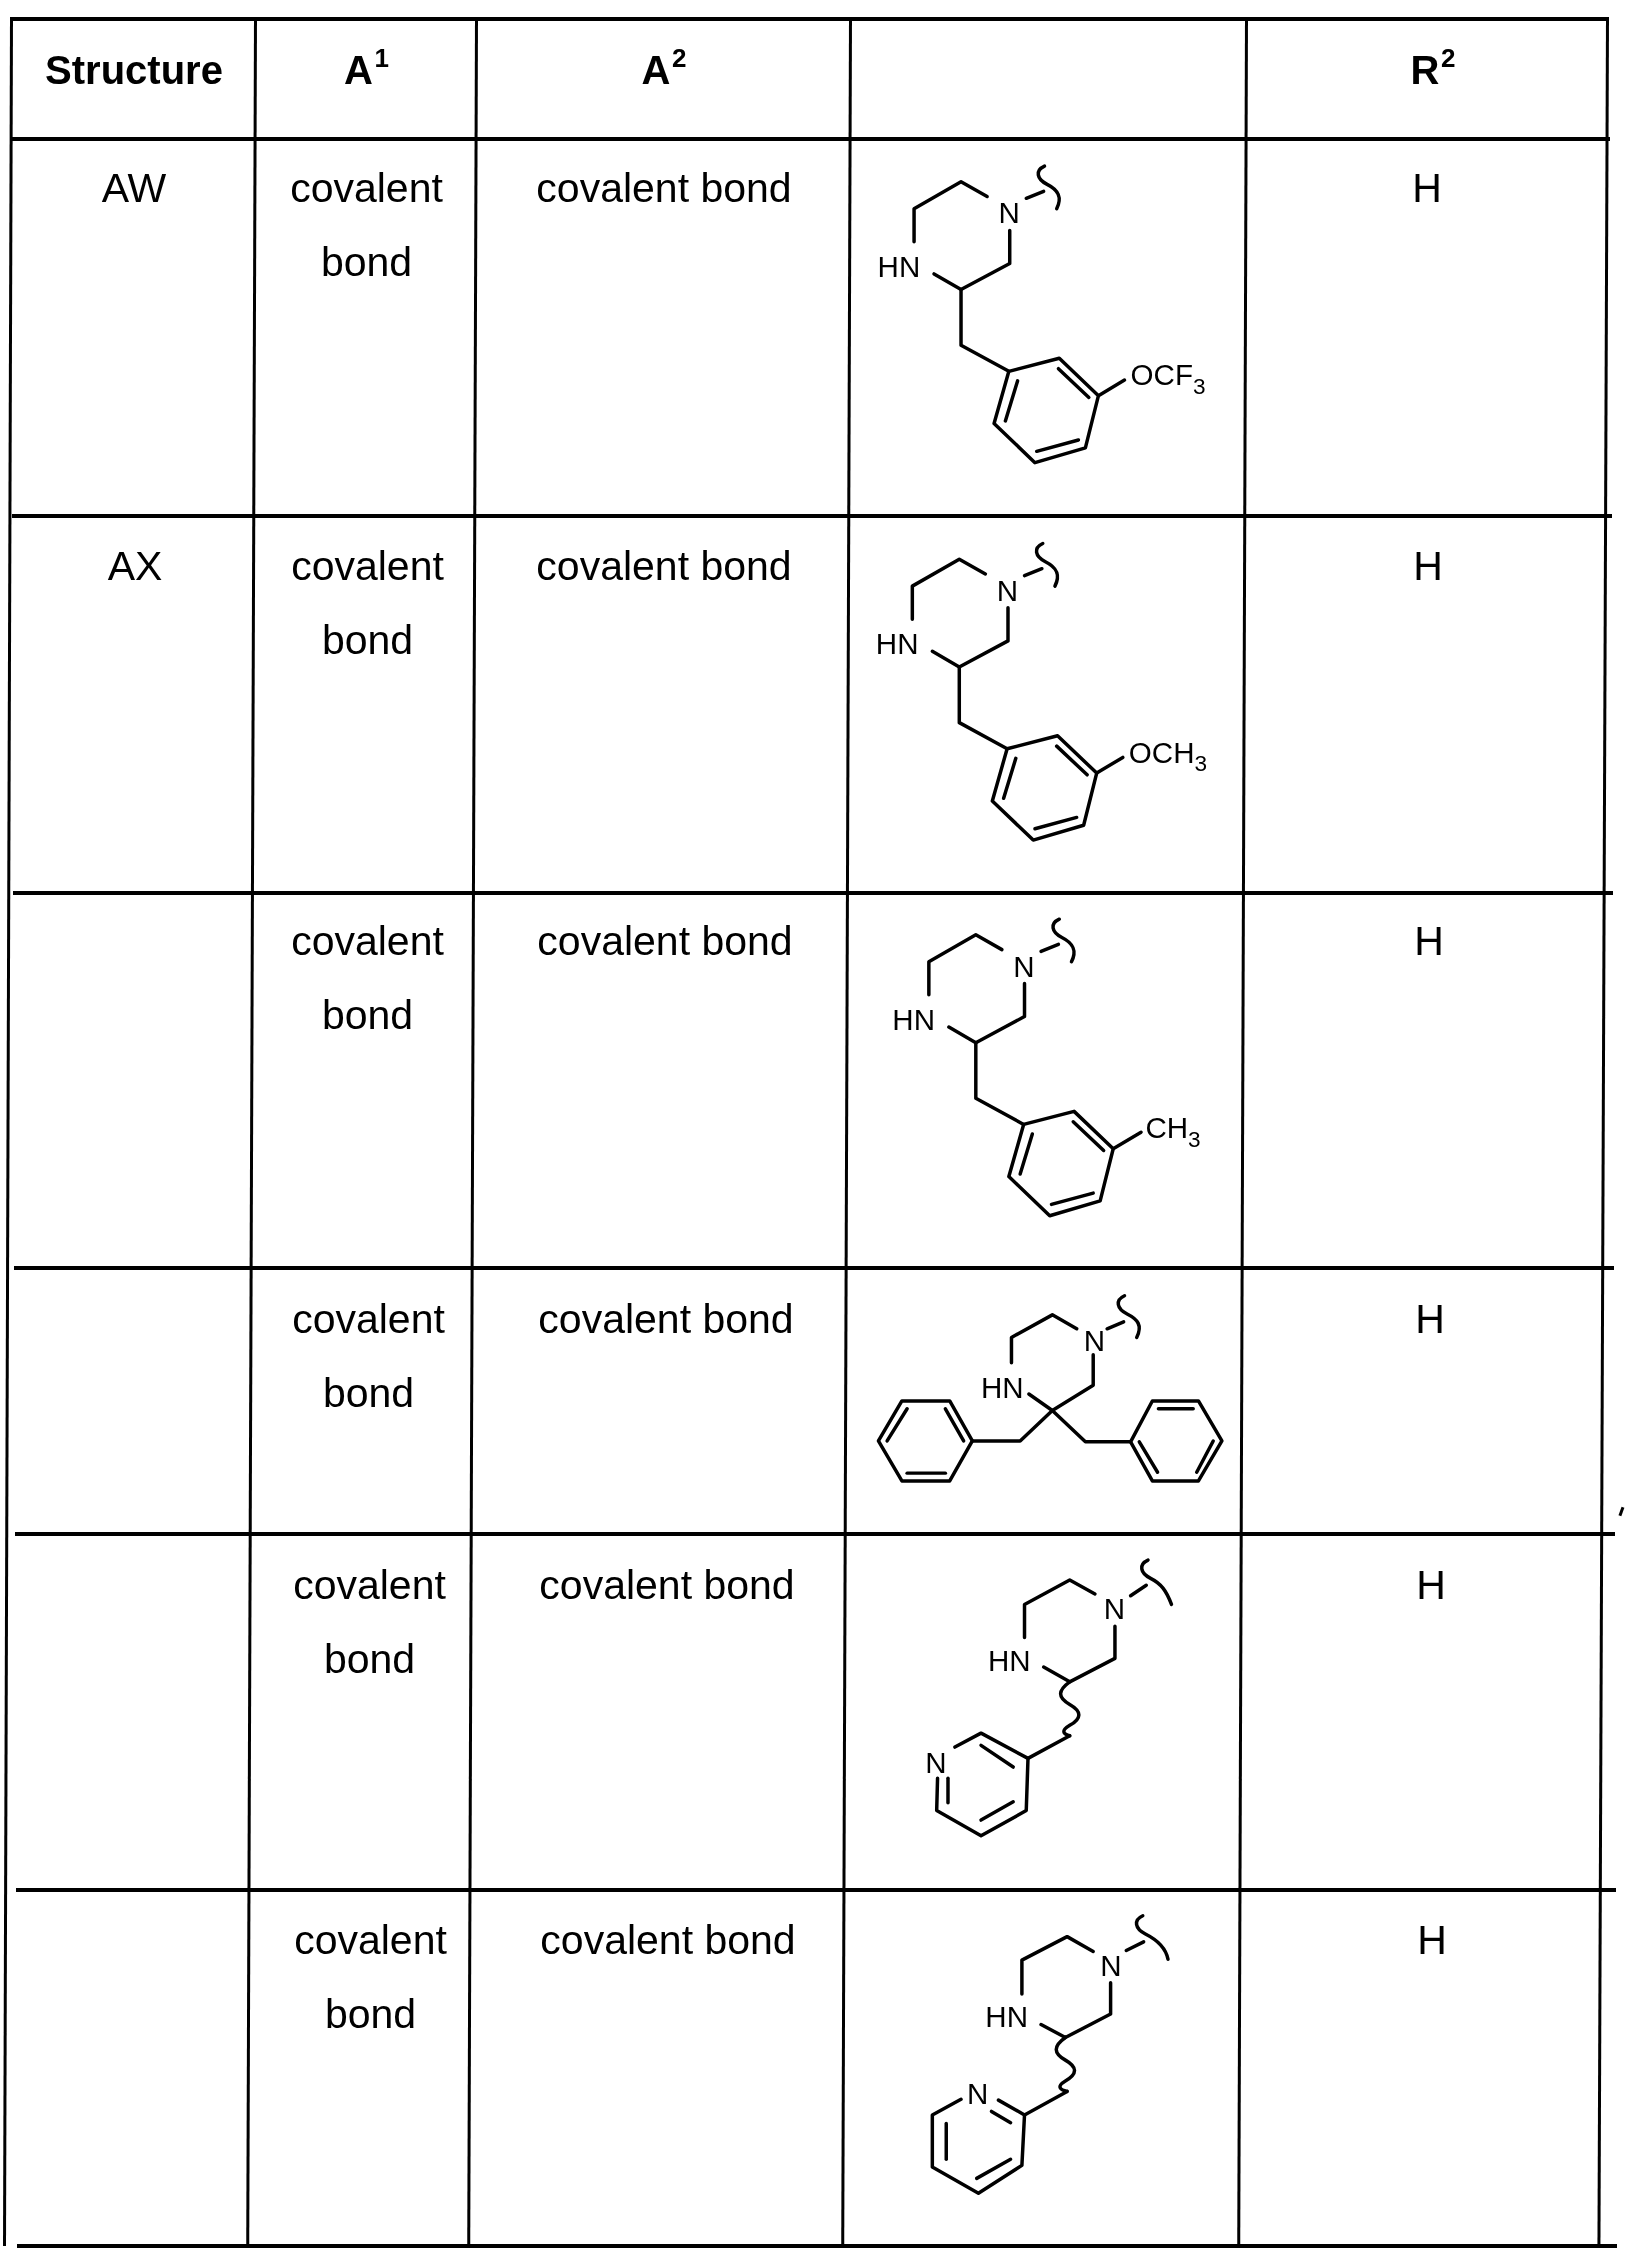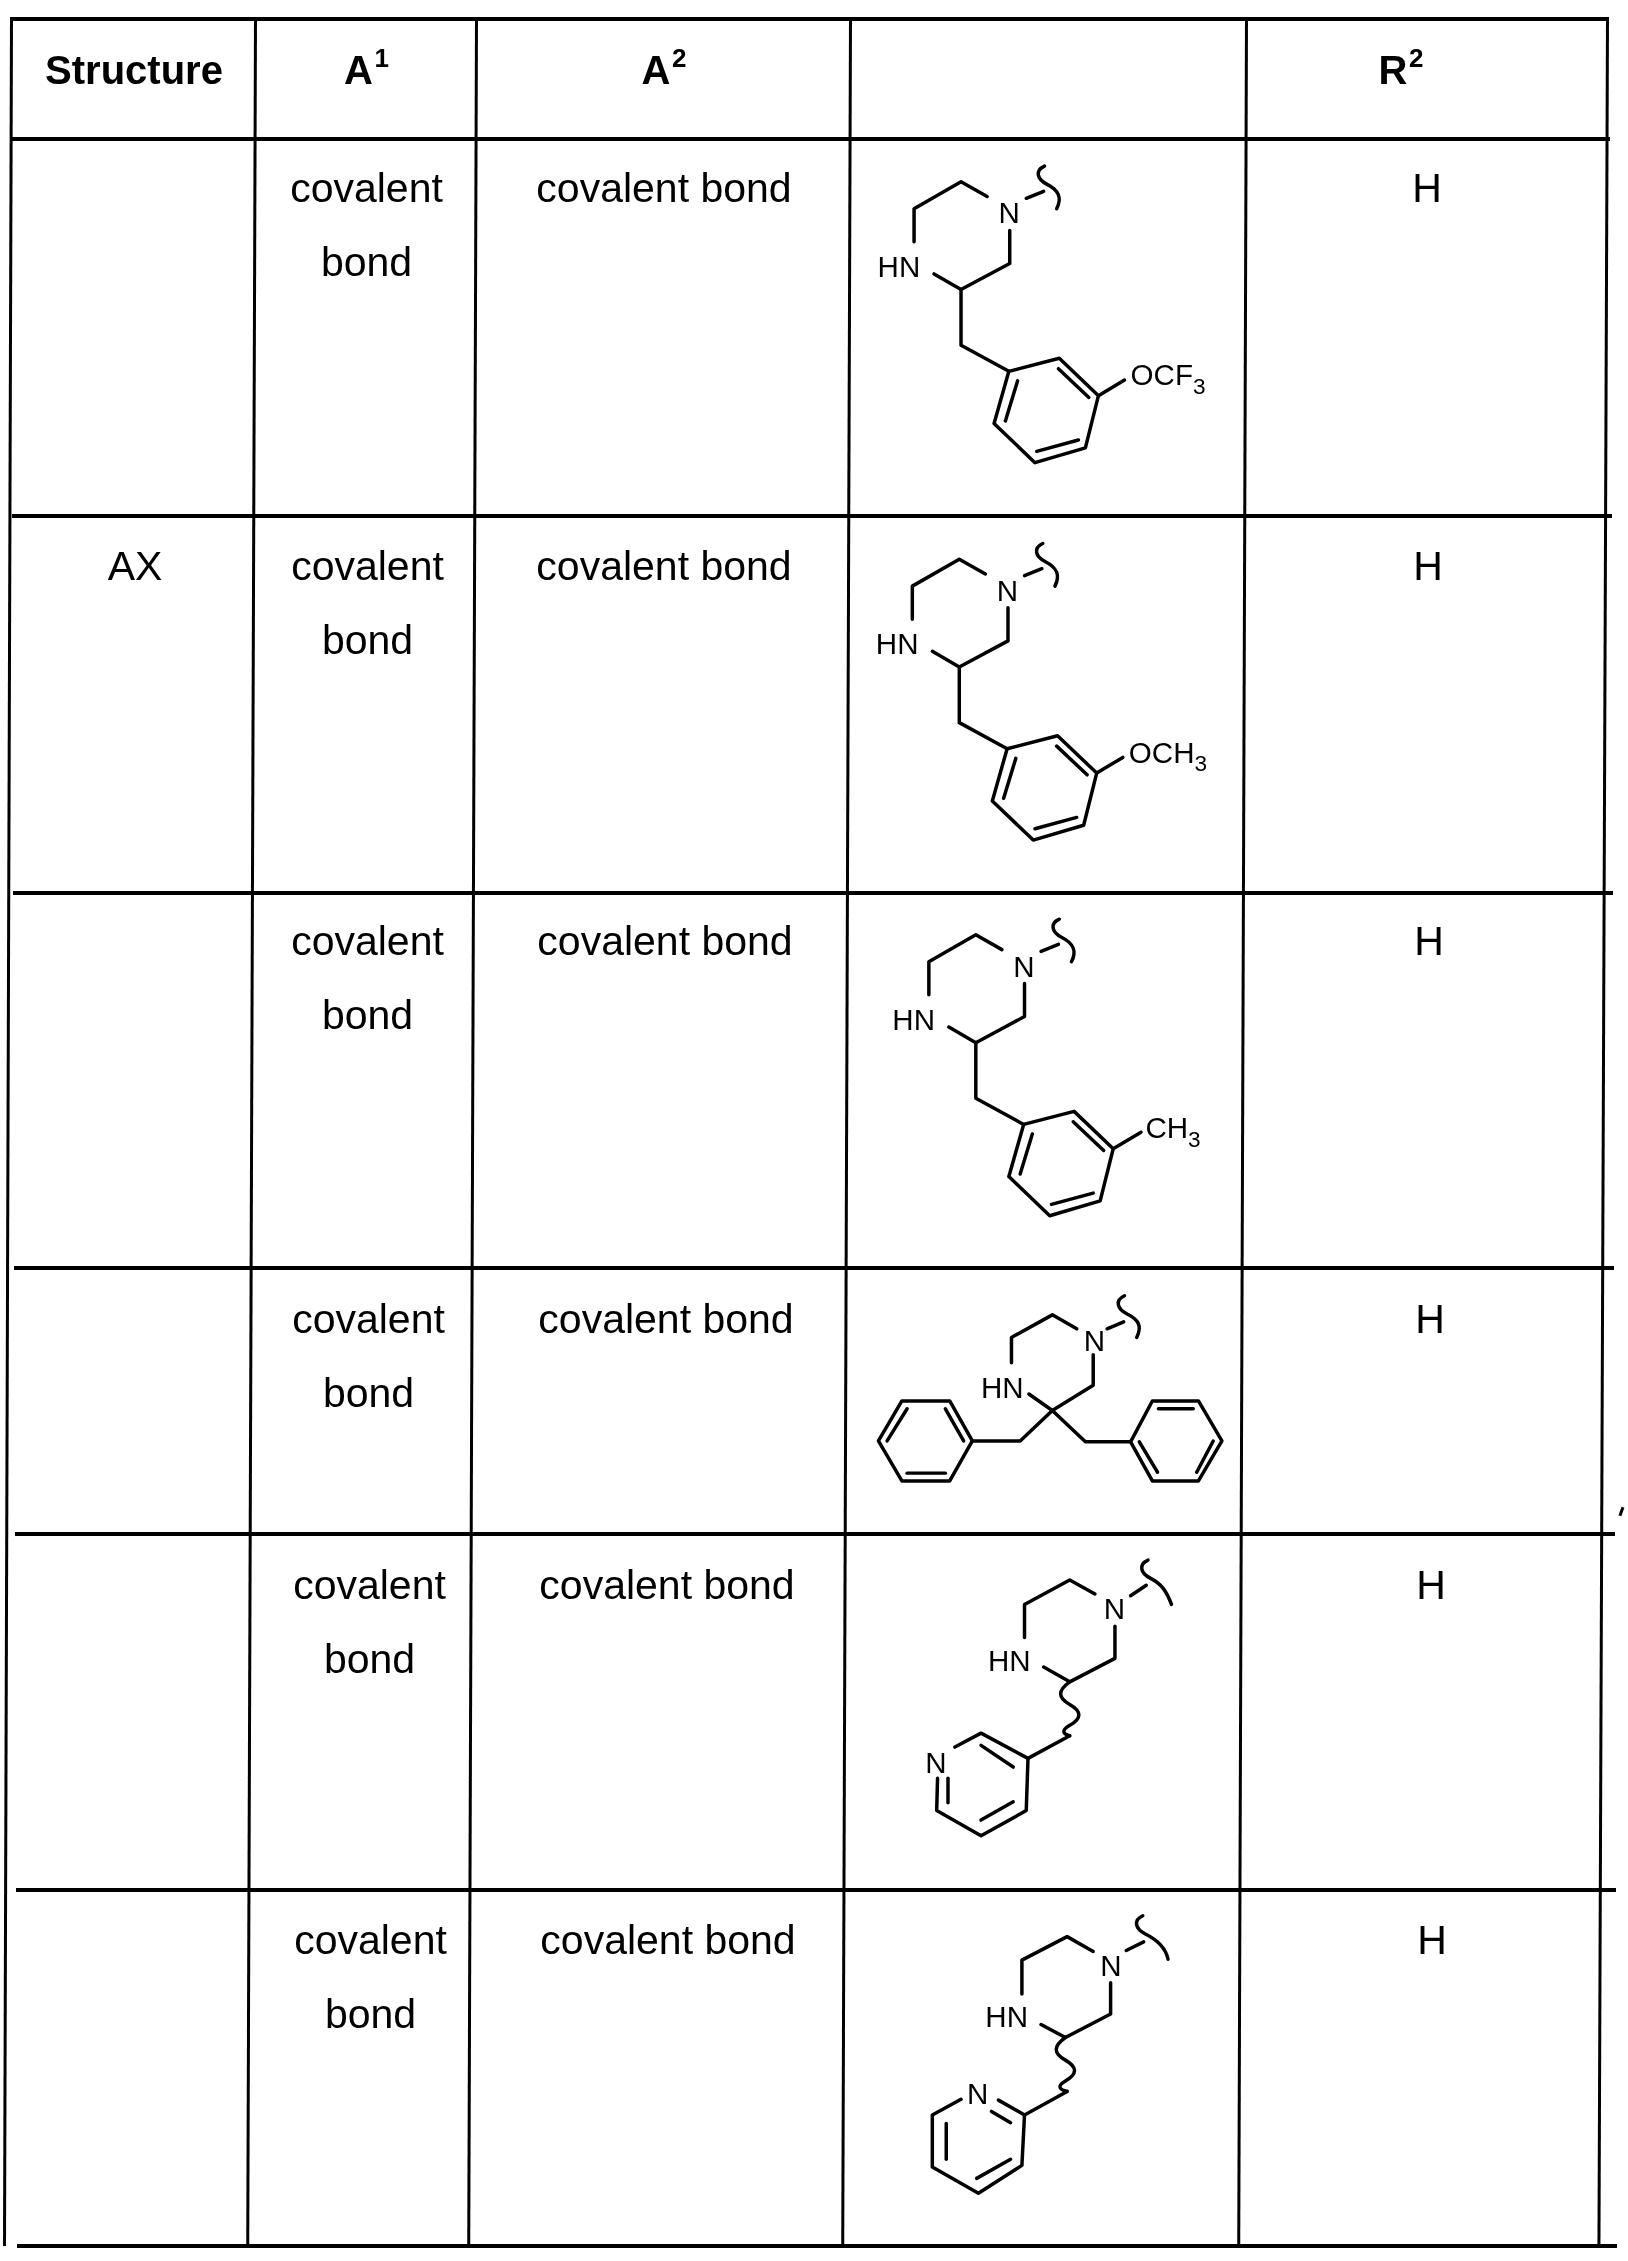--- a/index.html
+++ b/index.html
@@ -42,24 +42,25 @@
 
   <div class="hcell" style="left:12px; top:50px; width:244px;">
     <span>Structure</span>
   </div>
   <div class="hcell" style="left:256px; top:50px; width:221px;">
     <span>A</span><sup>1</sup>
   </div>
   <div class="hcell" style="left:477px; top:50px; width:374px;">
     <span>A</span><sup>2</sup>
   </div>
-  <div class="hcell" style="left:1246px; top:50px; width:310px;">
+  <div class="hcell" style="left:1278px; top:50px; width:310px;">
     <span>R</span><sup>2</sup>
   </div>
 
+  <div class="cell" style="left:12px; top:151px; width:244px;">AW</div>
   <div class="cell" style="left:256px; top:151px; width:221px;">
     <span>covalent</span>
     <span>bond</span>
   </div>
   <div class="cell" style="left:477px; top:151px; width:374px;">covalent bond</div>
   <div class="cell" style="left:1246px; top:151px; width:362px;">H</div>
 
   <div class="cell" style="left:13px; top:529px; width:244px;">AX</div>
   <div class="cell" style="left:257px; top:529px; width:221px;">
     <span>covalent</span>

